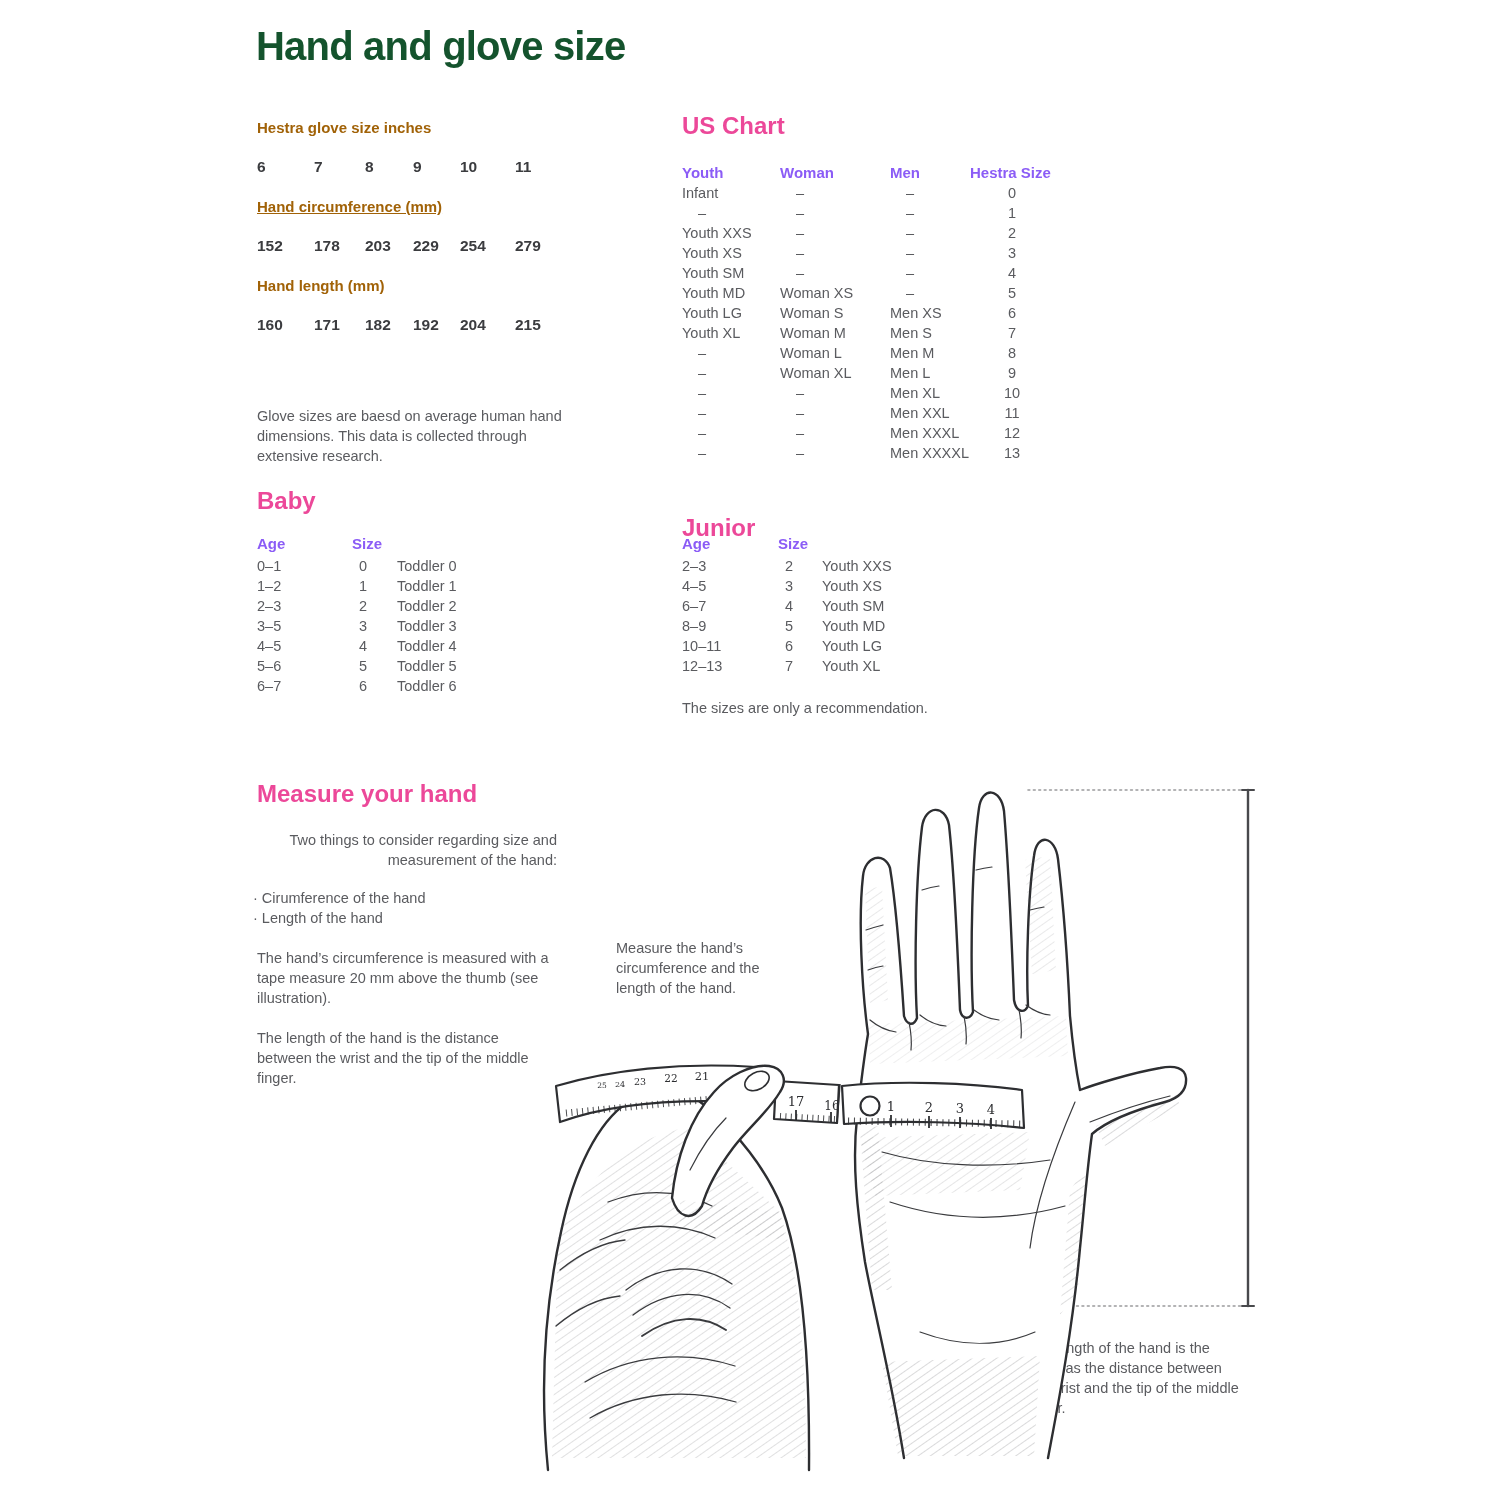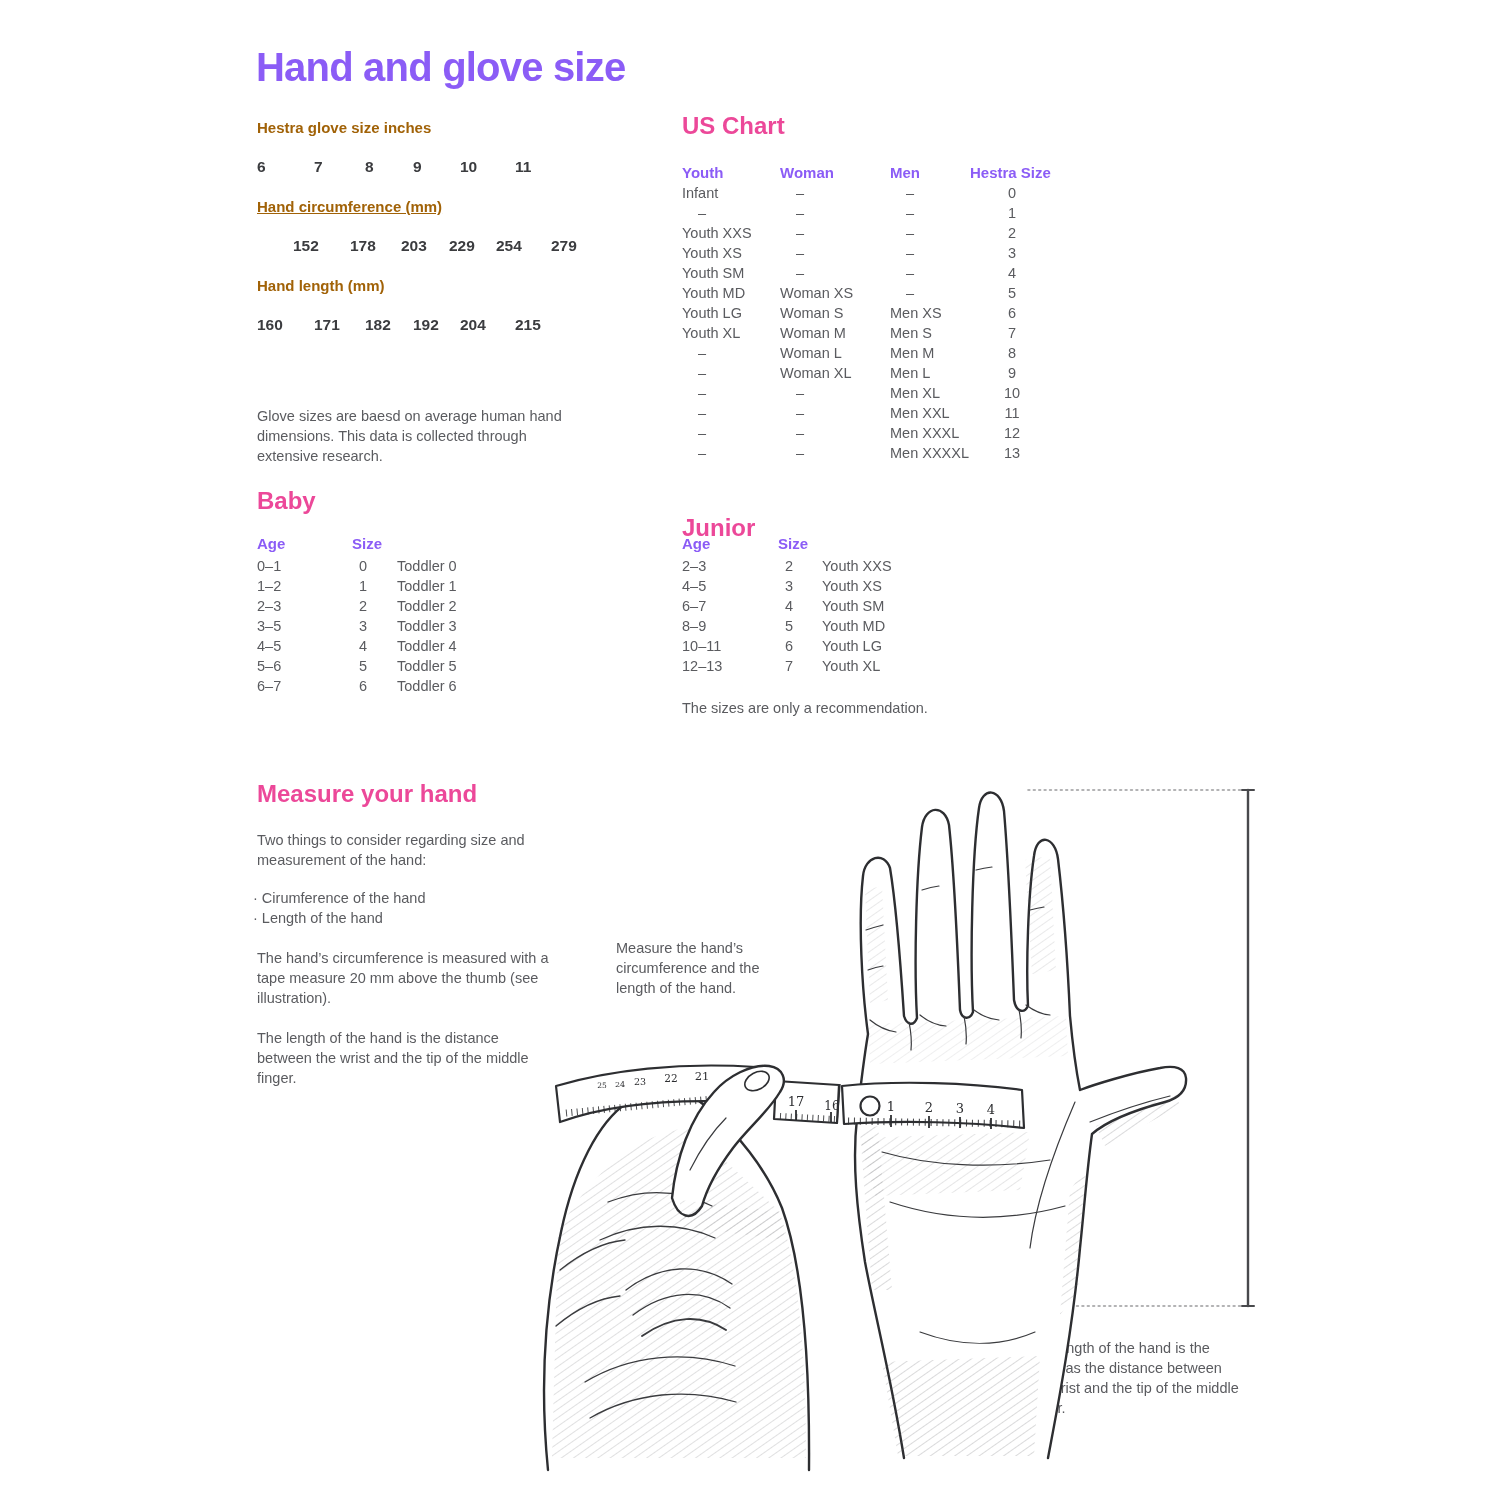--- a/index.html
+++ b/index.html
@@ -4,21 +4,21 @@
 <style>
   * { margin:0; padding:0; box-sizing:border-box; }
   html,body { background:#ffffff; }
   body {
     width:1500px; height:1500px; position:relative; overflow:hidden;
     font-family:"Liberation Sans", sans-serif;
     -webkit-font-smoothing:antialiased;
   }
   .abs { position:absolute; }
 
-  .page-title { left:256px; top:45px; font-size:40px; letter-spacing:-0.8px; color:#8b5cf6; font-weight:700; }
+  .page-title { left:256px; top:24px; font-size:40px; letter-spacing:-0.8px; color:#14532d; font-weight:700; }
 
   .small-label { font-size:15px; font-weight:700; color:#a16207; }
   .strip { display:grid; grid-template-columns:57px 51px 48px 47px 55px auto; width:330px; }
   .strip > span { font-size:15.5px; font-weight:700; color:#3b3c3f; }
 
   .para { font-size:14.5px; line-height:20px; color:#5a5b5f; }
 
   .section-title { font-size:24px; font-weight:700; color:#ec4899; }
 
   .row { display:grid; line-height:20px; white-space:nowrap; font-size:14.5px; color:#5a5b5f; }
@@ -51,21 +51,21 @@
 <div class="abs strip" style="left:257px; top:158px;">
   <span>6</span>
     <span>7</span>
     <span>8</span>
     <span>9</span>
     <span>10</span>
     <span>11</span>
 </div>
 
 <div class="abs small-label" style="left:257px; top:198px;text-decoration:underline;">Hand circumference (mm)</div>
-<div class="abs strip" style="left:257px; top:237px;margin-left:36px;">
+<div class="abs strip" style="left:257px; top:237px;">
   <span>152</span>
     <span>178</span>
     <span>203</span>
     <span>229</span>
     <span>254</span>
     <span>279</span>
 </div>
 
 <div class="abs small-label" style="left:257px; top:277px;">Hand length (mm)</div>
 <div class="abs strip" style="left:257px; top:316px;">
@@ -249,21 +249,21 @@
     </div>
     <div class="row jr-grid">
       <span>12–13</span>
       <span>7</span>
       <span>Youth XL</span>
     </div>
 </div>
 <p class="abs para" style="left:682px; top:698px;">The sizes are only a recommendation.</p>
 
 <h2 class="abs section-title" style="left:257px; top:780px;">Measure your hand</h2>
-<p class="abs para" style="left:257px; top:830px; width:300px;">Two things to consider regarding size and measurement of the hand:</p>
+<p class="abs para" style="left:257px; top:830px; width:300px;text-align:right;">Two things to consider regarding size and measurement of the hand:</p>
 <div class="abs" style="left:253px; top:888px;">
   <div class="bullet">Cirumference of the hand</div>
     <div class="bullet">Length of the hand</div>
 </div>
 <p class="abs para" style="left:257px; top:948px; width:302px;">The hand’s circumference is measured with a tape measure 20 mm above the thumb (see illustration).</p>
 <p class="abs para" style="left:257px; top:1028px; width:300px;">The length of the hand is the distance between the wrist and the tip of the middle finger.</p>
 
 <p class="abs para" style="left:616px; top:938px; width:168px;">Measure the hand’s circumference and the length of the hand.</p>
 <p class="abs para" style="left:1026px; top:1338px; width:218px;">The length of the hand is the same as the distance between the wrist and the tip of the middle finger.</p>
 

